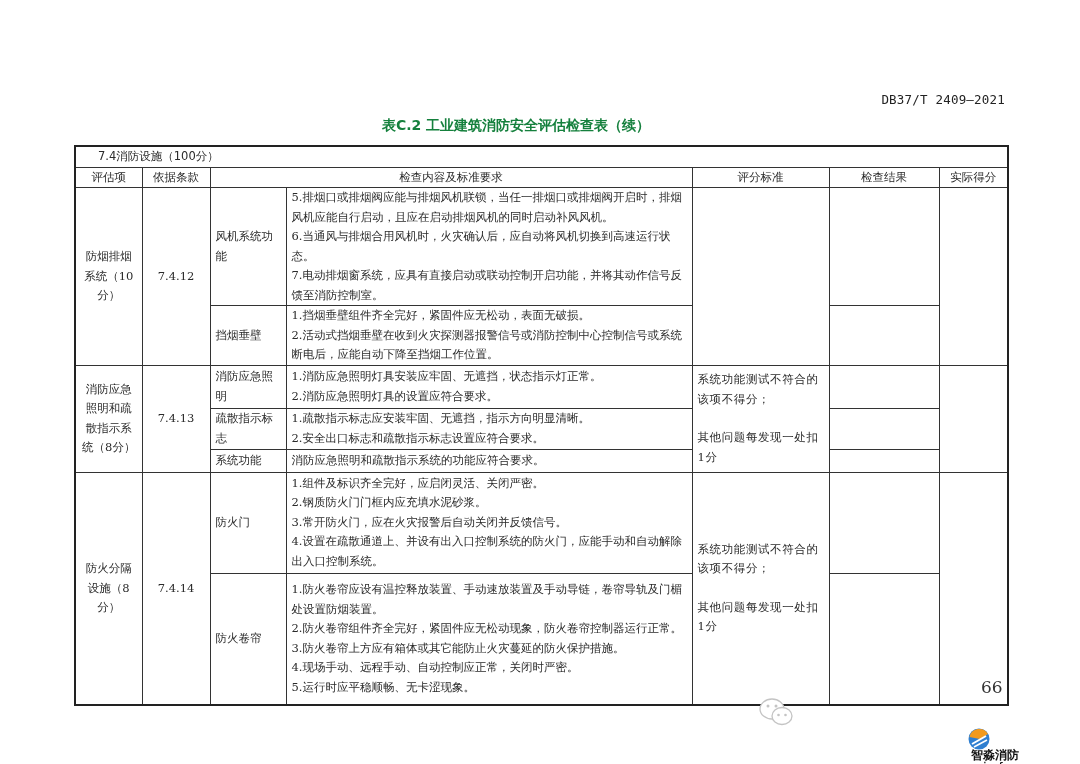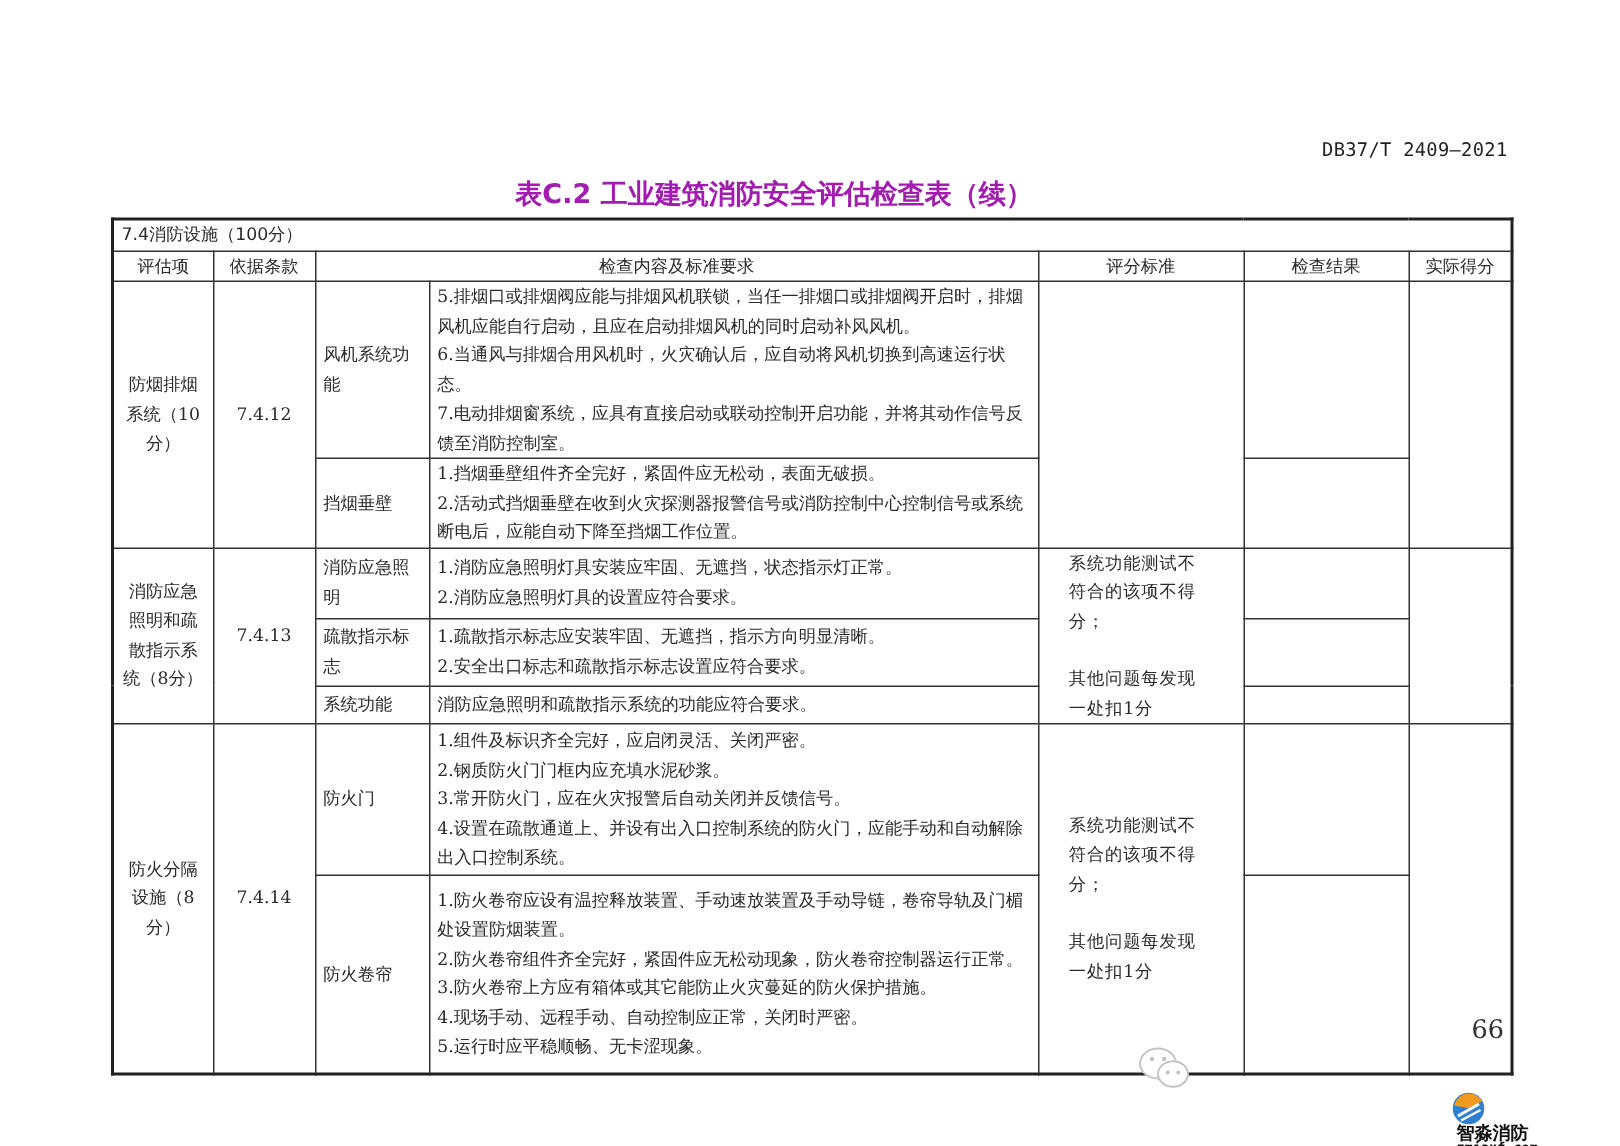--- a/index.html
+++ b/index.html
@@ -1,31 +1,31 @@
 <!DOCTYPE html>
 <html><head>
 <meta charset="utf-8">
 <style>
   * { box-sizing: border-box; margin: 0; padding: 0; }
   html, body { width: 1080px; height: 764px; background: #ffffff; overflow: hidden; }
   body { position: relative; font-family: "DejaVu Serif", "Liberation Serif", serif; color: #2a2a2a; }
 
   .std-no { position: absolute; right: 75px; top: 92px; font-family: "DejaVu Sans Mono", "Liberation Mono", monospace; font-size: 12.5px; color: #222; letter-spacing: 0.2px; }
-  .table-title { position: absolute; left: 0; width: 1032px; top: 117px; text-align: center; font-family: "DejaVu Sans", "Liberation Sans", sans-serif; font-size: 18px; font-weight: bold; color: #a21caf; }
+  .table-title { position: absolute; left: 0; width: 1032px; top: 117px; text-align: center; font-family: "DejaVu Sans", "Liberation Sans", sans-serif; font-size: 14px; font-weight: bold; color: #15803d; }
 
   table.main { position: absolute; left: 74px; top: 145px; width: 933px; border-collapse: collapse; table-layout: fixed; font-size: 11.5px; border: 2px solid #222; }
   table.main td { border: 1px solid #333; vertical-align: middle; line-height: 19.5px; }
-  .sec-row td { height: 21px; padding-left: 5px; font-family: "DejaVu Sans", "Liberation Sans", sans-serif; font-size: 11.5px; }
+  .sec-row td { height: 21px; padding-left: 22px; font-family: "DejaVu Sans", "Liberation Sans", sans-serif; font-size: 11.5px; }
   .head-row td { height: 20px; text-align: center; border-bottom: 2px solid #222; }
   .center { text-align: center; }
   .item { padding: 0 6px; text-align: center; }
   .sub { padding: 0 5px; }
   .content { padding: 0 5px; }
   .content p { margin: 0; }
-  .score { padding: 0 20px; letter-spacing: 0.6px; }
+  .score { padding: 0 5px; letter-spacing: 0.6px; }
   .score p { margin: 0; }
   .score .gap { height: 19px; }
   .block-end td { border-bottom: 2px solid #222; }
 
   .page-no { position: absolute; left: 981px; top: 677px; font-size: 17px; color: #333; }
 
   .wm { position: absolute; left: 757px; top: 696px; display: flex; align-items: center; }
   .wm-icon { width: 40px; height: 34px; position: relative; }
   .wm-text { font-family: "DejaVu Sans", "Liberation Sans", sans-serif; font-size: 28px; color: #ffffff; -webkit-text-stroke: 1px #b8b8b8; letter-spacing: 2px; margin-left: 6px; }
 

